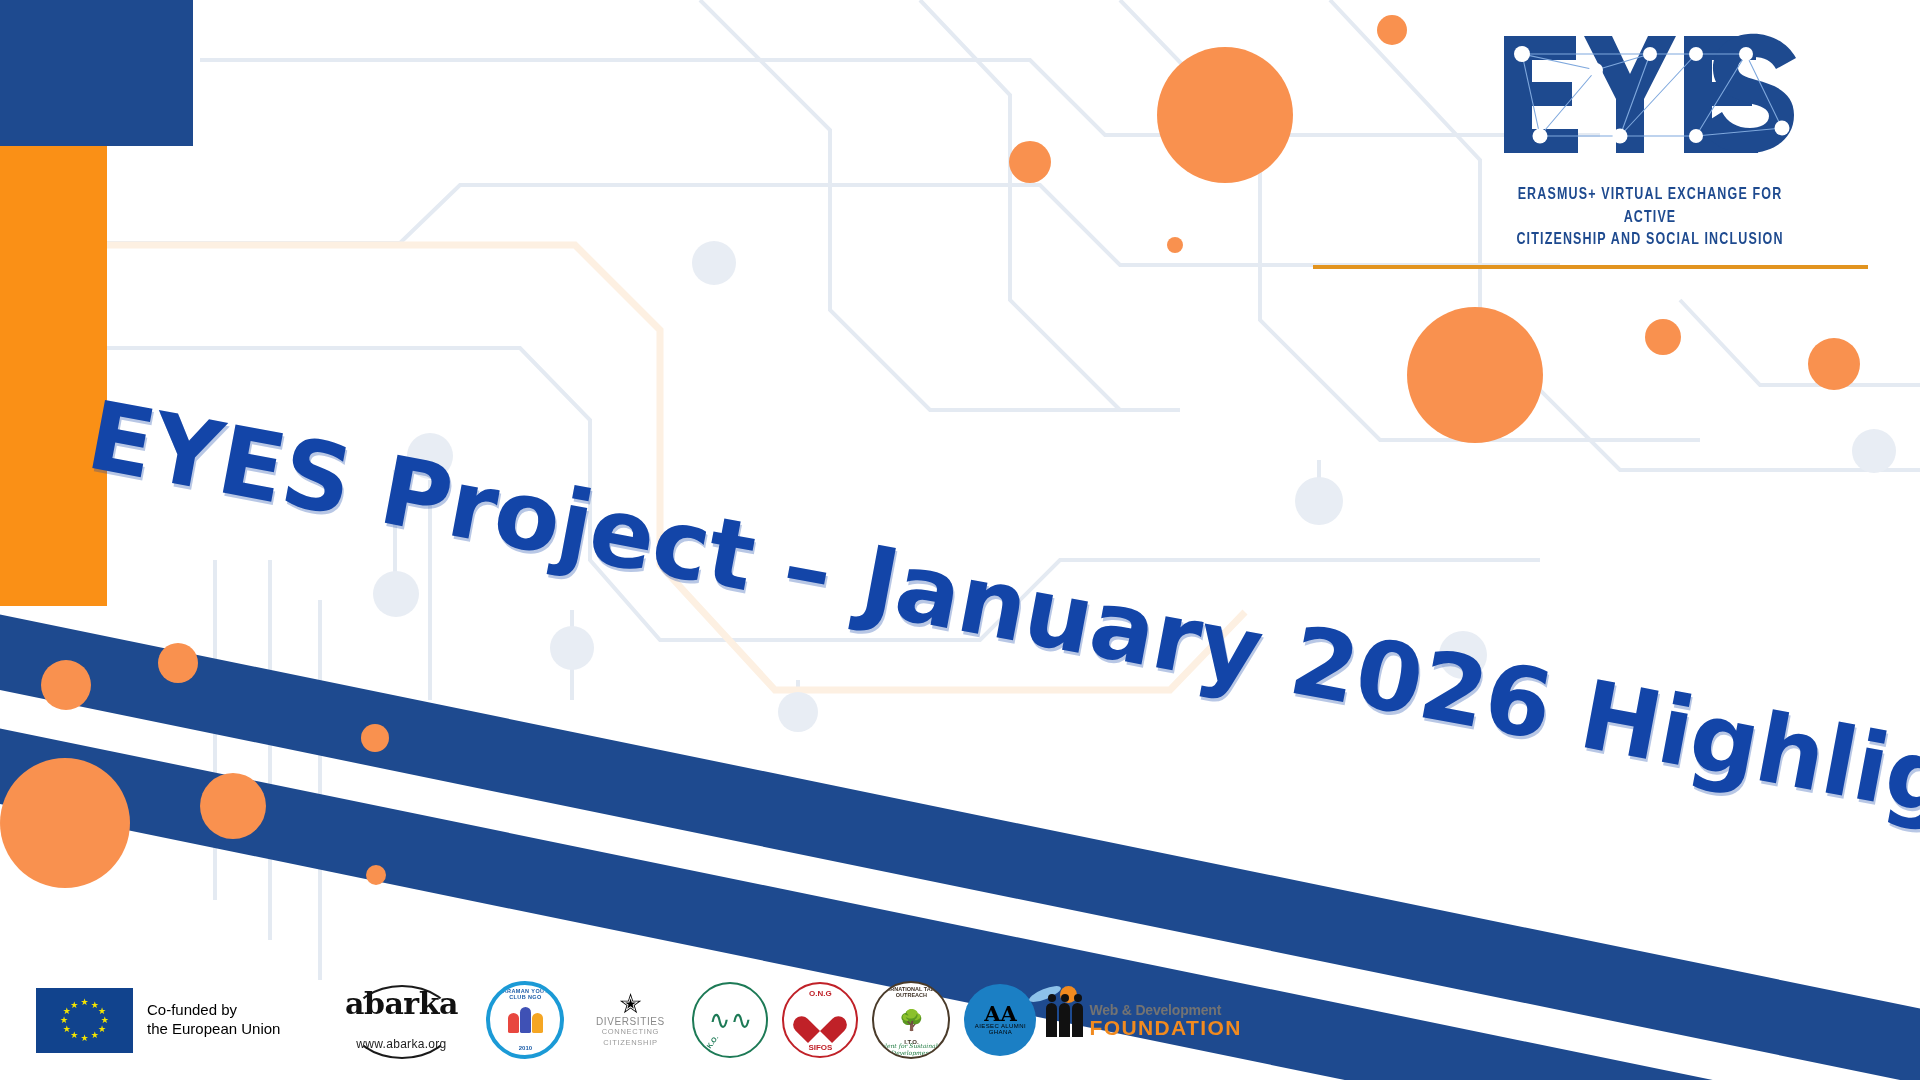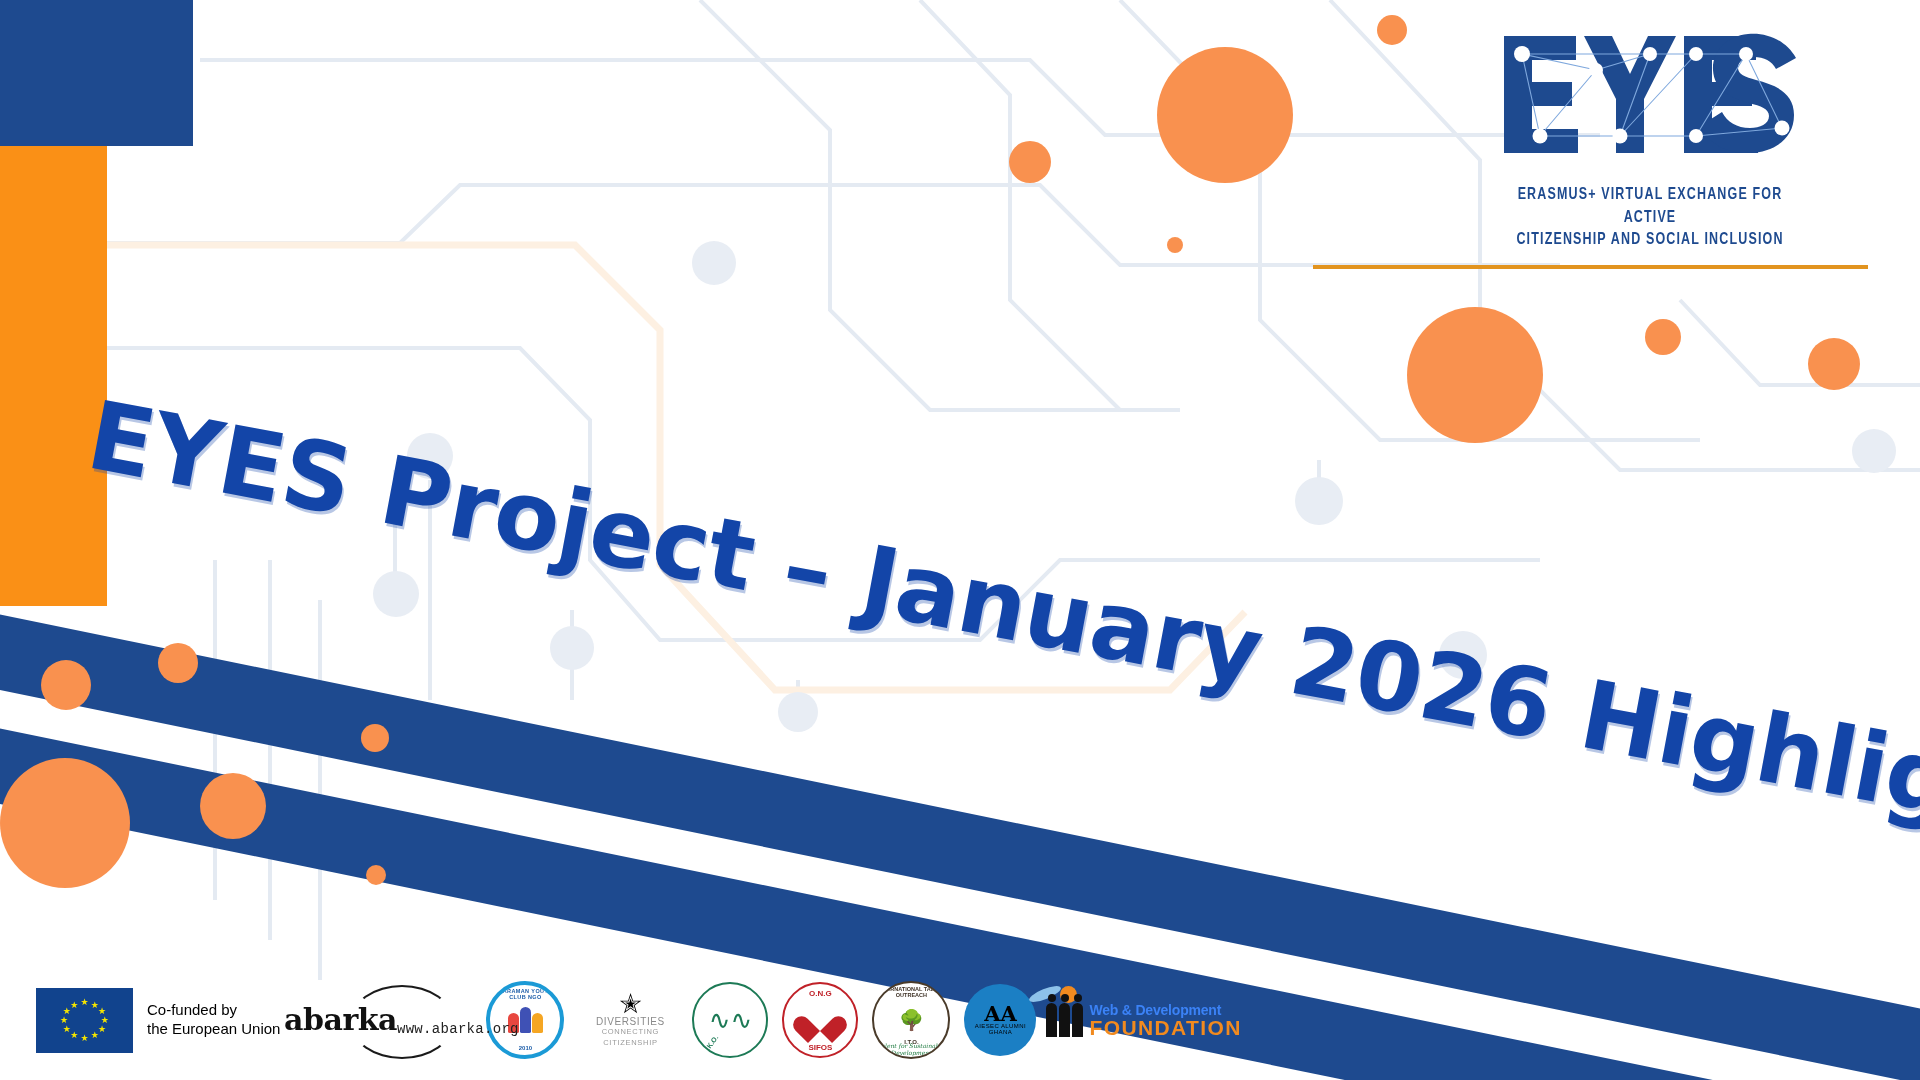--- a/index.html
+++ b/index.html
@@ -96,30 +96,30 @@
   }
   .eu-text{
     color:#000000;font-size:15px;font-weight:400;line-height:1.25;
     font-family:"Liberation Sans", sans-serif;white-space:nowrap;
   }
 
   .plogo{position:relative;flex:none;display:flex;flex-direction:column;
          align-items:center;justify-content:center;}
 
   
-  .abarka{width:118px;height:74px;display:flex;
+  .abarka{width:118px;height:74px;display:flex;flex-direction:column;
           align-items:center;justify-content:center;position:relative;}
   .abarka .ring{
     position:absolute;left:8px;top:2px;width:100px;height:70px;
     border:2px solid #1a1a1a;border-radius:50%;
     border-left-color:transparent;border-right-color:transparent;
   }
   .abarka .wordmark{font-family:"DejaVu Serif", serif;font-size:30px;
     font-weight:700;color:#111;line-height:1;letter-spacing:-0.5px;z-index:2;}
-  .abarka .url{font-size:14px;color:#222;letter-spacing:0.3px;margin-top:18px;z-index:2;font-family:Liberation Mono, monospace;}
+  .abarka .url{font-size:12px;color:#222;letter-spacing:0.3px;margin-top:18px;z-index:2;}
 
   
   .badge{
     border-radius:50%;display:flex;align-items:center;justify-content:center;
     position:relative;overflow:hidden;text-align:center;
   }
   .kyc{width:70px;height:70px;background:#fff;border:4px solid #1b9ad6;}
   .kyc .rimtxt{position:absolute;top:3px;left:0;right:0;font-size:5.5px;
      color:#1b5ca8;font-weight:700;letter-spacing:0.4px;}
   .kyc .yr{position:absolute;bottom:4px;left:0;right:0;font-size:6px;
@@ -164,21 +164,21 @@
   .wdf .figs{display:flex;align-items:flex-end;gap:2px;position:relative;}
   .wdf .fig{width:11px;height:34px;background:#111;
      border-radius:6px 6px 0 0;position:relative;}
   .wdf .fig:after{content:"";position:absolute;top:-9px;left:1.5px;width:8px;height:8px;
      border-radius:50%;background:#111;}
   .wdf .sun{position:absolute;left:14px;top:-17px;width:17px;height:17px;
      border-radius:50%;background:#f18a1f;}
   .wdf .swoosh{position:absolute;left:-18px;top:-14px;width:34px;height:10px;
      background:#8dc2ea;border-radius:50%;transform:rotate(-22deg);}
   .wdf .txt{display:flex;flex-direction:column;line-height:1;}
-  .wdf .t1{font-size:14px;font-weight:700;color:#3b82f6;letter-spacing:-0.2px;}
+  .wdf .t1{font-size:14px;font-weight:700;color:#737373;letter-spacing:-0.2px;}
   .wdf .t2{font-size:21px;font-weight:700;color:#f18a1f;letter-spacing:1.4px;}
 </style>
 </head>
 <body>
 
 <div class="slide">
 
   <svg class="bg-svg" viewBox="0 0 1920 1080" preserveAspectRatio="none">
     <g fill="none" stroke="#e4eaf2" stroke-width="4">
       <path d="M200 60 H1030 L1105 135 H1600"></path>

